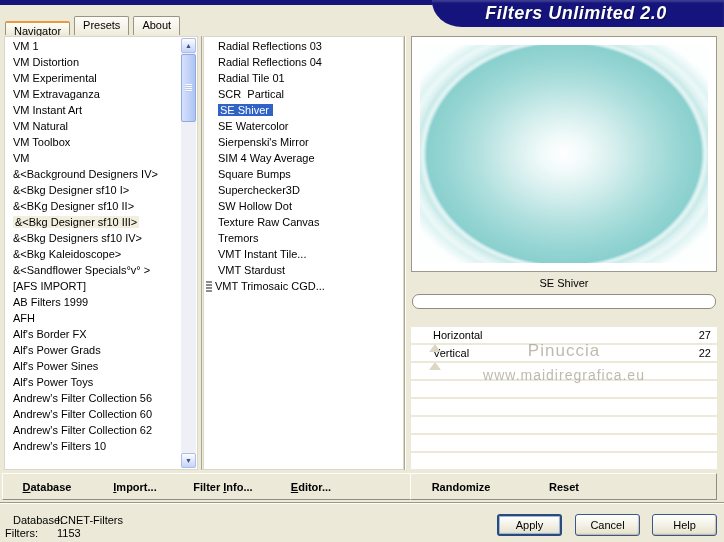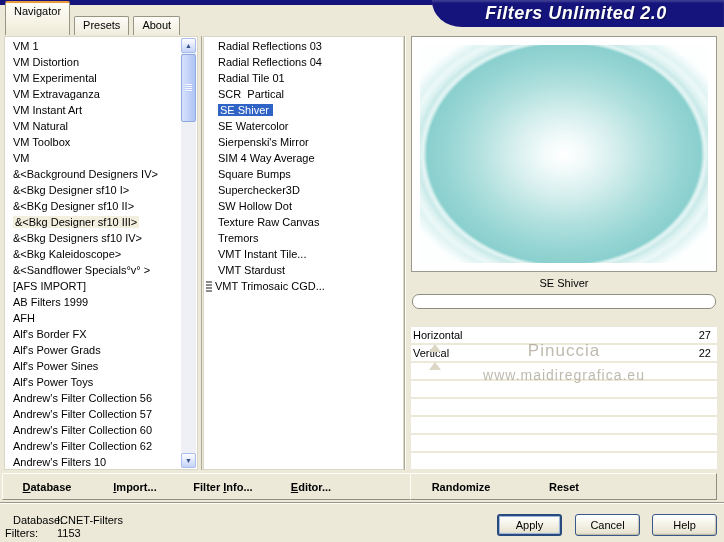--- a/index.html
+++ b/index.html
@@ -25,21 +25,21 @@
   }
   
   .tab-bar { position:absolute; left:5px; top:12px; height:23px; display:flex; align-items:flex-end; gap:4px; }
   .tab {
     height:19px; padding:2px 8px 0 8px; cursor:default;
     background:linear-gradient(#fdfcf7,#efecdd);
     border:1px solid #989583; border-bottom:none;
     border-radius:2px 2px 0 0; text-align:center;
   }
   .tab.active {
-    height:34px; 
+    height:14px; 
     background:linear-gradient(#fffef8,#f4f1e2 70%,#ece9d8);
     border-top:2px solid var(--tab-accent,#e89a3c);
   }
   
   .panel { position:absolute; top:36px; height:434px; background:#fff; border:1px solid #dad7c8; }
   .cat-panel { left:4px;  width:194px; }
   .mid-panel { left:203px; width:201px;text-decoration:underline; }
   .list-items { position:absolute; left:0; top:1px; right:0; bottom:0; overflow:hidden; }
   .cat-panel .list-items { right:16px; }
   .row { height:16px; line-height:16px; padding-left:8px; white-space:pre; overflow:hidden; position:relative; }
@@ -83,21 +83,21 @@
       radial-gradient(ellipse 60% 63% at 50% 50%, rgba(138,208,206,0) 86%, rgba(138,208,206,.25) 93%, rgba(138,208,206,0) 100%),
       #fdffff;
   }
   .filter-name { position:absolute; left:411px; top:275px; width:306px; height:17px; line-height:17px; text-align:center; }
   .progress {
     position:absolute; left:412px; top:294px; width:304px; height:15px;
     background:#fff; border:1px solid #8f8d80; border-radius:7px;
   }
   .slider-area { position:absolute; left:411px; top:327px; width:306px; }
   .srow { position:relative; height:16px; line-height:16px; background:#fff; margin-bottom:2px; }
-  .srow .s-lbl { position:absolute; left:2px; }
+  .srow .s-lbl { position:absolute; left:22px; }
   .srow .s-val { position:absolute; right:6px; }
   .thumb-up {
     position:absolute; bottom:-9px; width:0; height:0; z-index:2;
     border-left:6px solid transparent; border-right:6px solid transparent;
     border-bottom:8px solid #dcd7c5;
   }
   .watermark { position:absolute; left:411px; top:341px; width:306px; text-align:center; color:rgba(150,144,124,.62); pointer-events:none; }
   .wm1 { font-size:17px; letter-spacing:1px; }
   .wm2 { font-size:14px; margin-top:6px; letter-spacing:1px; }
   
@@ -170,21 +170,20 @@
         <div class="row"><span class="lbl">&amp;&lt;Bkg Kaleidoscope&gt;</span></div>
         <div class="row"><span class="lbl">&amp;&lt;Sandflower Specials°v° &gt;</span></div>
         <div class="row"><span class="lbl">[AFS IMPORT]</span></div>
         <div class="row"><span class="lbl">AB Filters 1999</span></div>
         <div class="row"><span class="lbl">AFH</span></div>
         <div class="row"><span class="lbl">Alf's Border FX</span></div>
         <div class="row"><span class="lbl">Alf's Power Grads</span></div>
         <div class="row"><span class="lbl">Alf's Power Sines</span></div>
         <div class="row"><span class="lbl">Alf's Power Toys</span></div>
         <div class="row"><span class="lbl">Andrew's Filter Collection 56</span></div>
-        <div class="row"><span class="lbl">Andrew's Filter Collection 57</span></div>
         <div class="row"><span class="lbl">Andrew's Filter Collection 60</span></div>
         <div class="row"><span class="lbl">Andrew's Filter Collection 62</span></div>
         <div class="row"><span class="lbl">Andrew's Filters 10</span></div>
       </div>
     <div class="vscroll">
       <div class="sb-btn up">
         <span>▲</span>
       </div>
       <div class="sb-thumb"></div>
       <div class="sb-btn down">

